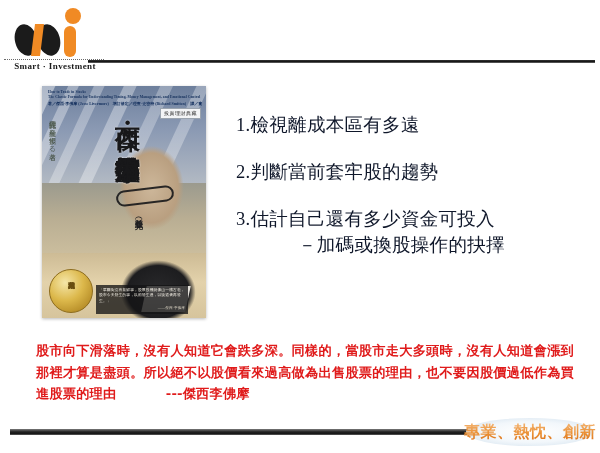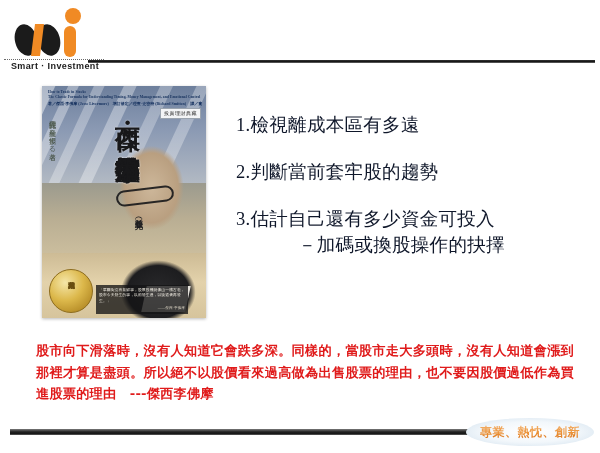--- a/index.html
+++ b/index.html
@@ -30,21 +30,21 @@
     position: absolute;
     left: 0; top: 0;
     width: 100px; height: 56px;
   }
   #logo-tagline {
     position: absolute;
     left: 2px;
     top: 57px;
     width: 98px;
     text-align: center;
-    font-family: Liberation Sans, sans-serif;
+    font-family: Liberation Serif, serif;
     font-size: 9px;
     font-weight: bold;
     letter-spacing: .4px;
     color: #1b1b1b;
     white-space: nowrap;
   }
   #logo-underline {
     position: absolute;
     left: 0;
     top: 55px;
@@ -307,20 +307,21 @@
     font-family: "DejaVu Serif", "Liberation Serif", serif;
     font-size: 13.2px;
     line-height: 21.5px;
     font-weight: bold;
     color: #e01b1b;
     letter-spacing: .2px;
     text-align: justify;
   }
   #red-quote .attrib {
     letter-spacing: .2px;
+    padding-left: 36px;
   }
 
   
   #footer-bar {
     position: absolute;
     left: 10px;
     top: 429px;
     width: 480px;
     height: 6px;
     background: linear-gradient(180deg, #7b7b7b 0%, #2f2f2f 40%, #101010 72%, #5e5e5e 100%);
@@ -332,21 +333,21 @@
     width: 128px;
     height: 28px;
     border-radius: 50%;
     background: radial-gradient(ellipse at 50% 50%, #ffffff 0%, #f2f7fb 52%, #dfeaf3 78%, #ffffff 100%);
     display: flex;
     align-items: center;
     justify-content: center;
   }
   #footer-oval span {
     font-family: "DejaVu Serif", "Liberation Serif", serif;
-    font-size: 12px;
+    font-size: 16px;
     font-weight: bold;
     letter-spacing: .5px;
     white-space: nowrap;
     background: linear-gradient(180deg, #f4b778 0%, #ea8f33 55%, #d9701a 100%);
     -webkit-background-clip: text;
     background-clip: text;
     color: transparent;
     -webkit-text-fill-color: transparent;
   }
 </style>

